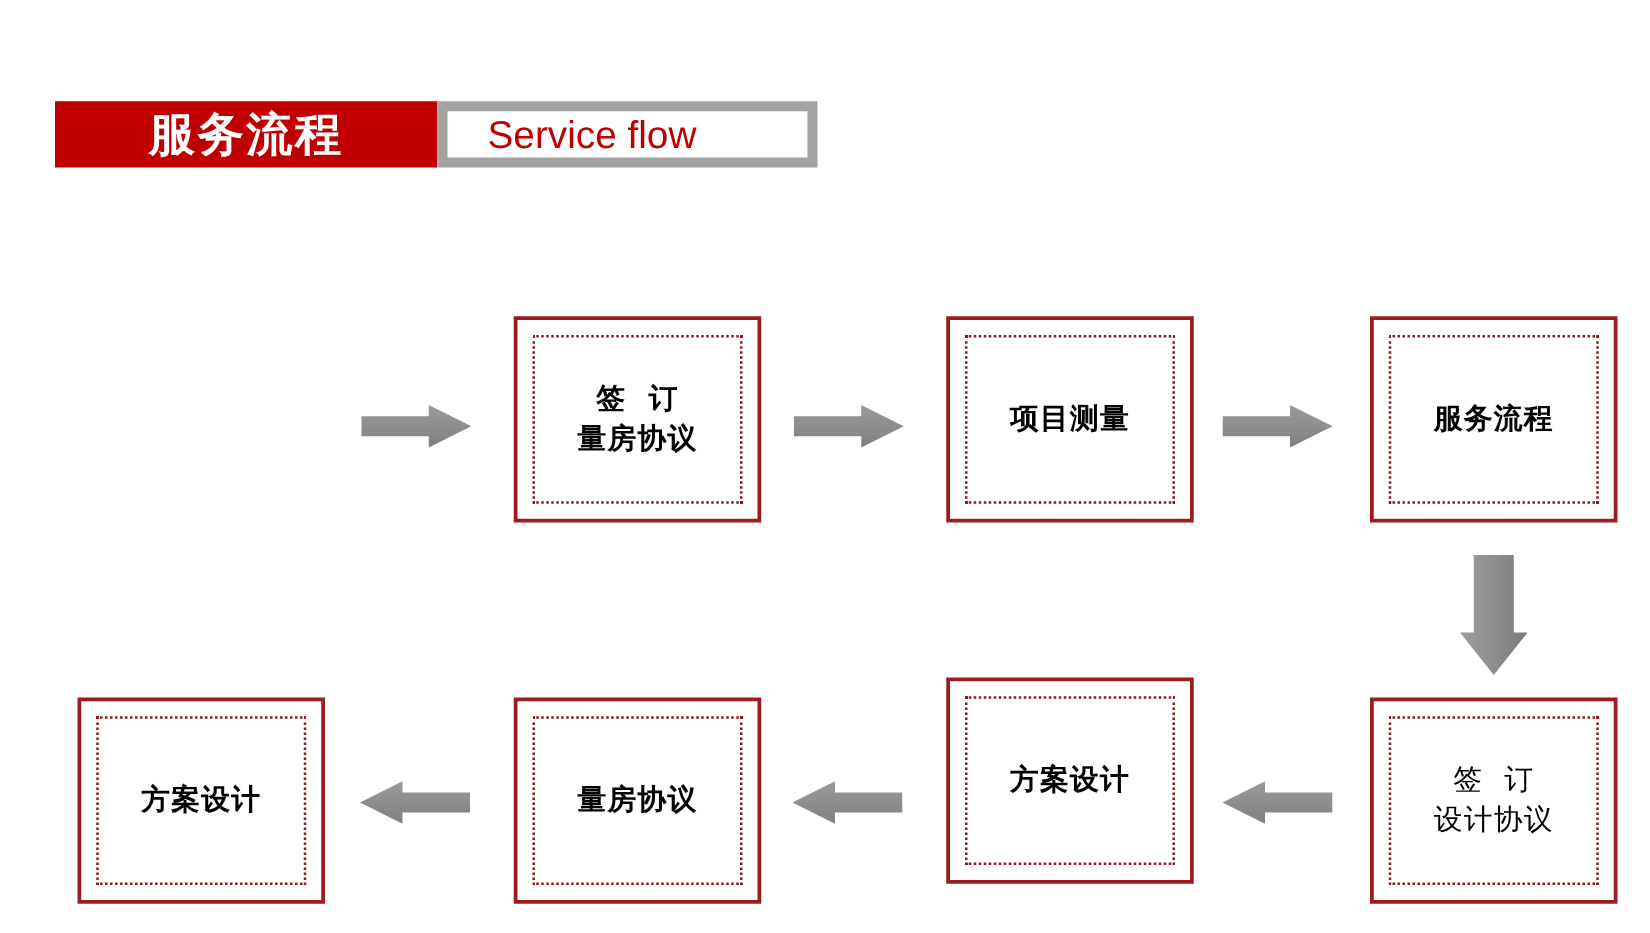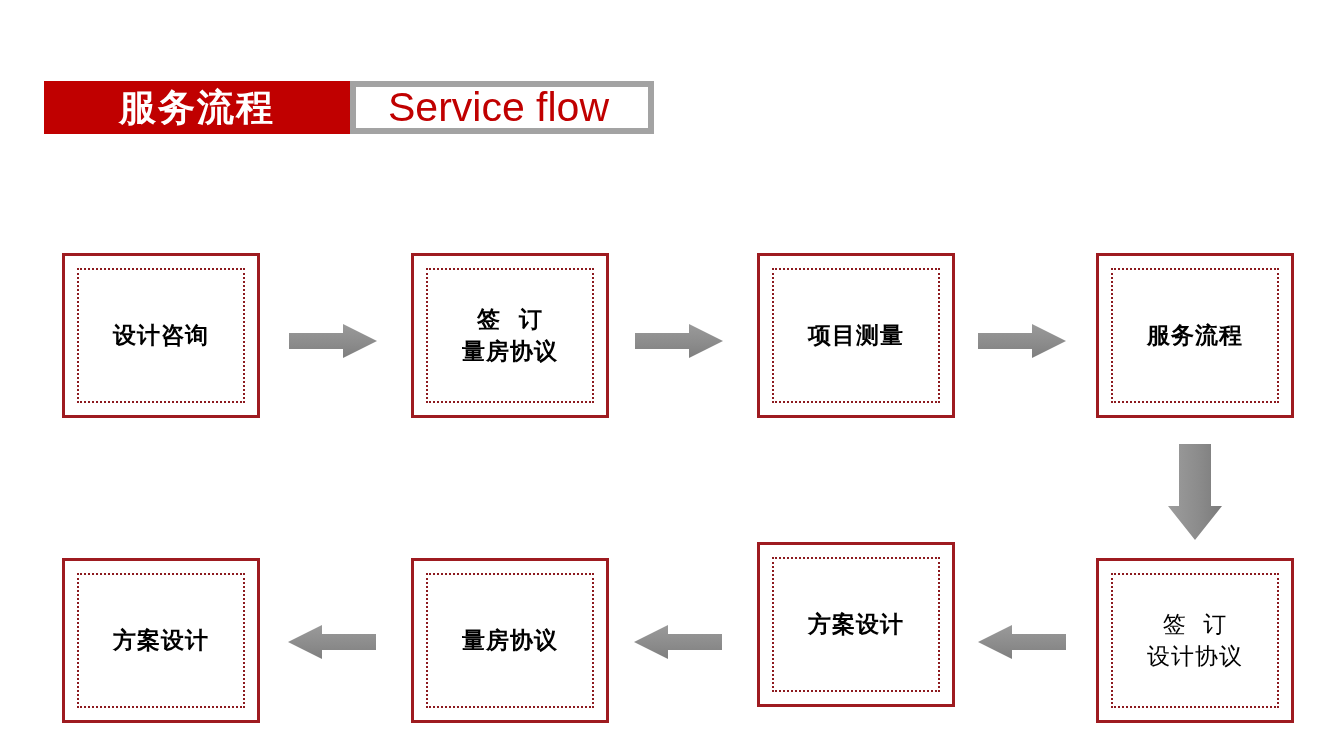--- a/index.html
+++ b/index.html
@@ -36,26 +36,26 @@
     justify-content: center;
     color: #ffffff;
     font-size: 37px;
     font-weight: bold;
     letter-spacing: 2px;
     line-height: 1;
   }
   .header-en {
     width: 304px;
     background: #ffffff;
-    border: 6px solid #a3a3a3;
+    border: 8px solid #a3a3a3;
     box-sizing: border-box;
     display: flex;
     align-items: center;
     color: #C00000;
-    font-size: 41px;
+    font-size: 31px;
     font-weight: normal;
     padding-left: 32px;
     line-height: 1;
     font-family: "Liberation Sans", sans-serif;
   }
 
   
   .flow-box {
     position: absolute;
     width: 198px;
@@ -99,25 +99,20 @@
 </head>
 <body>
 
 <div id="canvas">
 
   <div class="header-wrap">
     <div class="header-cn">服务流程</div>
     <div class="header-en">Service flow</div>
   </div>
 
-  <div class="flow-box" style="left:62px; top:253px;">
-    <div class="flow-box-inner">
-      <div class="flow-label bold">设计咨询</div>
-    </div>
-  </div>
 
   <div class="arrow" style="left:289px; top:324px;">
     <svg width="88" height="34" viewBox="0 0 88 34">
       <defs>
         <linearGradient id="gradH1" x1="0" y1="0" x2="0" y2="1">
           <stop offset="0%" stop-color="#9a9a9a"></stop>
           <stop offset="55%" stop-color="#8c8c8c"></stop>
           <stop offset="100%" stop-color="#7f7f7f"></stop>
         </linearGradient>
       </defs>

